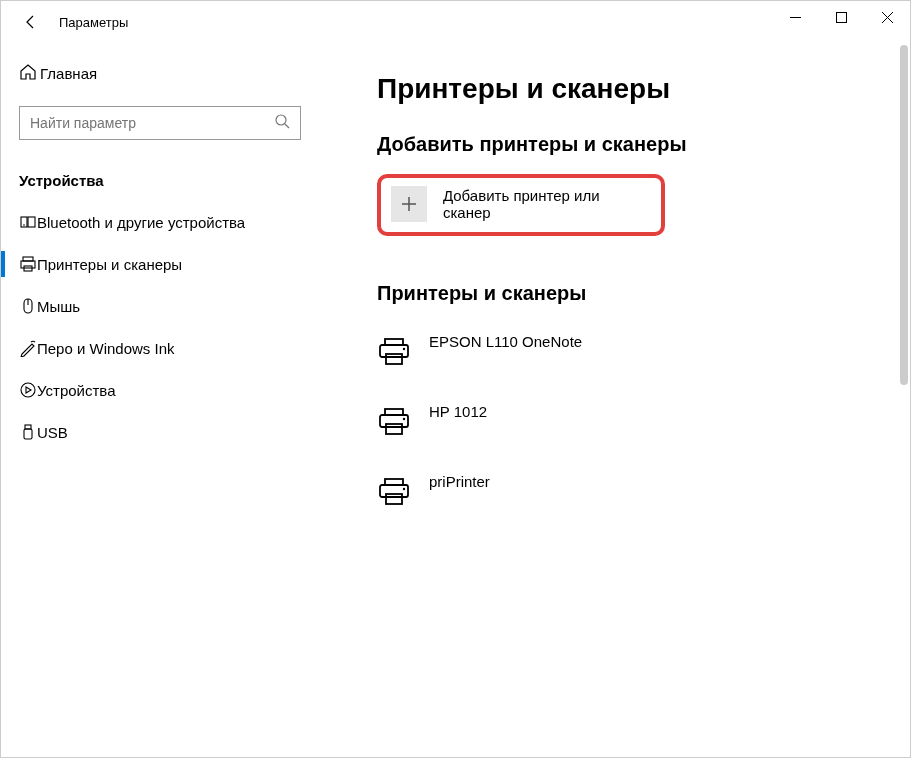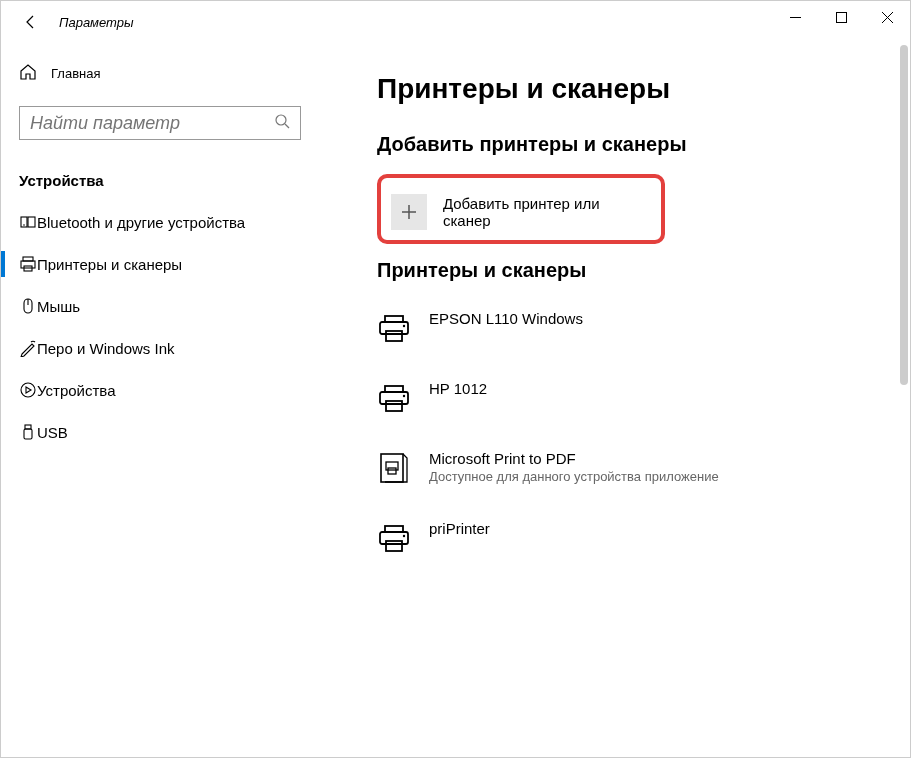--- a/index.html
+++ b/index.html
@@ -11,21 +11,20 @@
     height: 758px;
     overflow: hidden;
     border: 1px solid #ccc;
     position: relative;
   }
   .titlebar {
     height: 42px;
     display: flex;
     align-items: center;
     padding-left: 10px;
-    font-style: italic;
   }
   .titlebar .back {
     width: 40px;
     height: 40px;
     display: flex;
     align-items: center;
     justify-content: center;
     font-size: 16px;
     cursor: pointer;
   }
@@ -54,39 +53,38 @@
     height: calc(100% - 42px);
   }
   .sidebar {
     width: 320px;
     padding: 10px 0 0 0;
   }
   .home-row {
     display: flex;
     align-items: center;
     padding: 10px 20px 10px 18px;
-    gap: 14px;
-    cursor: pointer;
-    font-size: 13px;
+    gap: 3px;
+    cursor: pointer;
+    font-size: 15px;
   }
   .search-box {
     margin: 12px 20px 20px 18px;
     border: 1px solid #999;
     height: 34px;
     display: flex;
     align-items: center;
     padding: 0 10px;
     background: #fff;
   }
   .search-box input {
     border: none;
     outline: none;
     flex: 1;
-    font-size: 18px;
-    font-style: italic;
+    font-size: 14px;
     color: #737373;
     background: transparent;
   }
   .sidebar-section-title {
     font-size: 15px;
     padding: 12px 20px 12px 18px;
     font-weight: 600;
   }
   .sidebar-item {
     display: flex;
@@ -124,25 +122,25 @@
   }
   .main h2 {
     font-size: 20px;
     font-weight: 600;
     margin-bottom: 18px;
     margin-top: 0;
   }
   .add-device {
     border: 4px solid #e3403d;
     border-radius: 10px;
-    padding: 16px 10px 10px 10px;
+    padding: 8px 10px 10px 10px;
     display: flex;
     align-items: center;
     gap: 16px;
-    margin-bottom: 15px;
+    margin-bottom: 46px;
     width: 288px;
     cursor: pointer;
   }
   .add-device .plus-box {
     width: 36px;
     height: 36px;
     background: #e6e6e6;
     display: flex;
     align-items: center;
     justify-content: center;
@@ -330,52 +328,38 @@
         <div class="printer-item">
           <div class="picon">
             <svg width="34" height="30" viewBox="0 0 34 30">
               <rect x="8" y="2" width="18" height="6" stroke="#000" stroke-width="1.8" fill="none"></rect>
               <rect x="3" y="8" width="28" height="12" rx="2" stroke="#000" stroke-width="1.8" fill="none"></rect>
               <rect x="9" y="17" width="16" height="10" stroke="#000" stroke-width="1.8" fill="none"></rect>
               <circle cx="27" cy="12" r="1.2" fill="#000"></circle>
             </svg>
           </div>
           <div class="ptext">
-            <div class="pname">EPSON L110 Windows</div>
+            <div class="pname">EPSON L110 OneNote</div>
           </div>
         </div>
         <div class="printer-item">
           <div class="picon">
             <svg width="34" height="30" viewBox="0 0 34 30">
               <rect x="8" y="2" width="18" height="6" stroke="#000" stroke-width="1.8" fill="none"></rect>
               <rect x="3" y="8" width="28" height="12" rx="2" stroke="#000" stroke-width="1.8" fill="none"></rect>
               <rect x="9" y="17" width="16" height="10" stroke="#000" stroke-width="1.8" fill="none"></rect>
               <circle cx="27" cy="12" r="1.2" fill="#000"></circle>
             </svg>
           </div>
           <div class="ptext">
             <div class="pname">HP 1012</div>
           </div>
         </div>
         <div class="printer-item">
           <div class="picon">
-            <svg width="30" height="34" viewBox="0 0 30 34">
-              <rect x="2" y="2" width="22" height="28" stroke="#000" stroke-width="1.6" fill="none"></rect>
-              <path d="M24 2 L28 6 L28 30 L6 30" stroke="#000" stroke-width="1.3" fill="none"></path>
-              <rect x="7" y="10" width="12" height="8" stroke="#000" stroke-width="1.3" fill="none"></rect>
-              <rect x="9" y="16" width="8" height="6" stroke="#000" stroke-width="1.3" fill="none"></rect>
-            </svg>
-          </div>
-          <div class="ptext">
-            <div class="pname">Microsoft Print to PDF</div>
-            <div class="psub">Доступное для данного устройства приложение</div>
-          </div>
-        </div>
-        <div class="printer-item">
-          <div class="picon">
             <svg width="34" height="30" viewBox="0 0 34 30">
               <rect x="8" y="2" width="18" height="6" stroke="#000" stroke-width="1.8" fill="none"></rect>
               <rect x="3" y="8" width="28" height="12" rx="2" stroke="#000" stroke-width="1.8" fill="none"></rect>
               <rect x="9" y="17" width="16" height="10" stroke="#000" stroke-width="1.8" fill="none"></rect>
               <circle cx="27" cy="12" r="1.2" fill="#000"></circle>
             </svg>
           </div>
           <div class="ptext">
             <div class="pname">priPrinter</div>
           </div>

